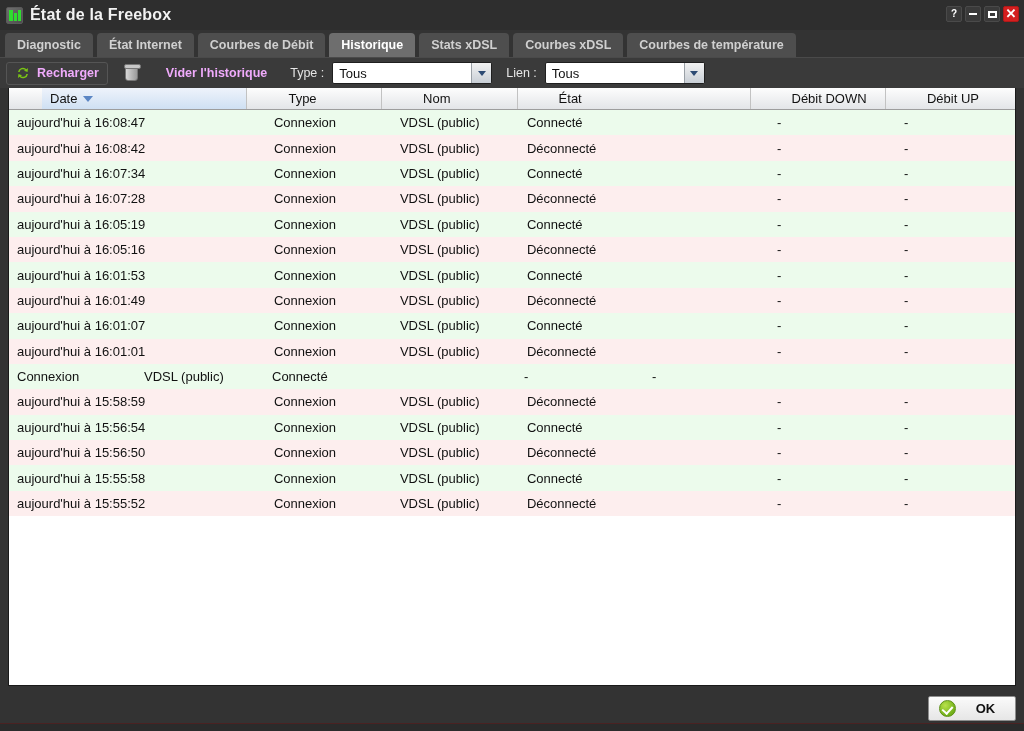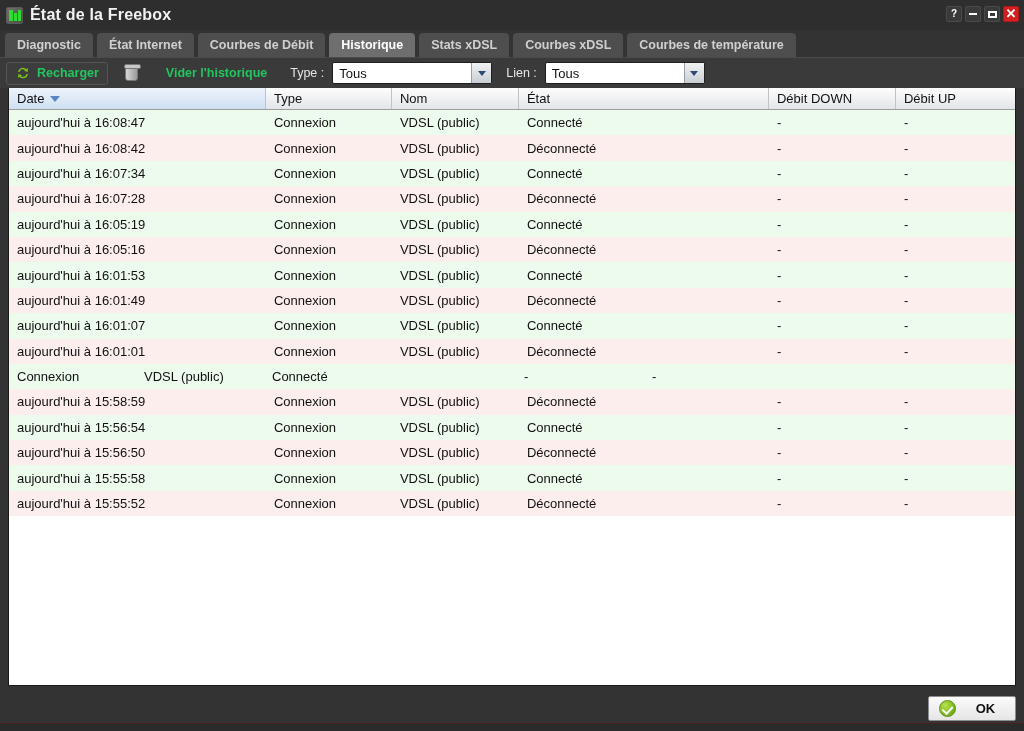--- a/index.html
+++ b/index.html
@@ -100,21 +100,21 @@
     background: #3a3a3a;
     border-top: 1px solid #4a4a4a;
     display: flex; align-items: center;
     padding: 0 6px;
     gap: 8px;
     flex: 0 0 auto;
   }
   .tb-btn {
     display: flex; align-items: center; gap: 6px;
     height: 23px; padding: 0 8px;
-    color: #22c55e; font-size: 12.5px; font-weight: bold;
+    color: #f0abfc; font-size: 12.5px; font-weight: bold;
     background: #3d3d3d;
     border: 1px solid #555; border-radius: 3px;
     cursor: pointer; white-space: nowrap;
   }
   .tb-btn.flat { background: transparent; border-color: transparent; gap: 28px; }
   .icon-refresh {
     width: 16px; height: 16px; position: relative; flex: 0 0 auto;
   }
   .icon-trash {
     width: 13px; height: 15px; position: relative; flex: 0 0 auto;
@@ -178,20 +178,21 @@
   .th {
     display: flex; align-items: center;
     padding-left: 8px;
     font-size: 13px; color: #111;
     border-right: 1px solid #c2c2c2;
     background: linear-gradient(#fdfdfd,#e3e5e8);
     white-space: nowrap;
     cursor: pointer;
     overflow: hidden;
     position: relative;
+    margin-left: 33px;
   }
   .th.sorted {
     background: linear-gradient(#eef3fb,#cfe0f3);
   }
   .sort-caret {
     width: 0; height: 0; margin-left: 6px;
     border-left: 5px solid transparent;
     border-right: 5px solid transparent;
     border-top: 6px solid #5b86c4;
     display: inline-block;

